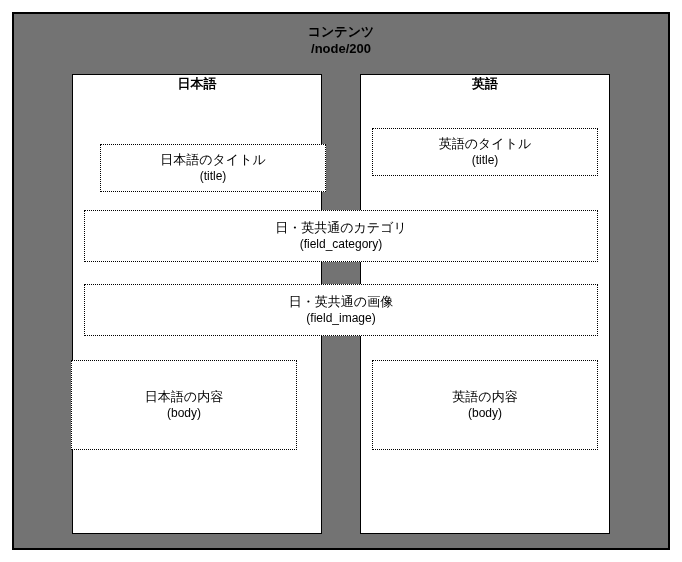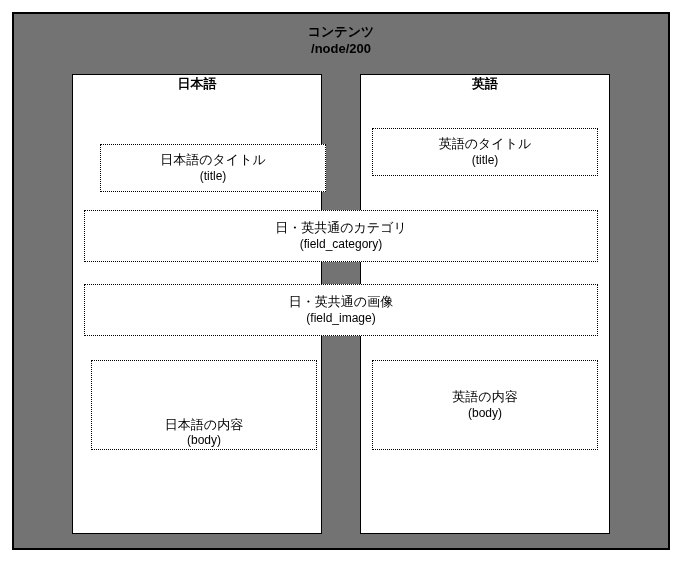--- a/index.html
+++ b/index.html
@@ -58,21 +58,21 @@
     justify-content: center;
     line-height: 1.3;
   }
   
   .title-left  { left: 86px;  top: 130px; width: 226px; height: 48px; }
   .title-right { left: 358px; top: 114px; width: 226px; height: 48px; }
   
   .shared-cat  { left: 70px;  top: 196px; width: 514px; height: 52px; }
   .shared-img  { left: 70px;  top: 270px; width: 514px; height: 52px; }
   
-  .body-left   { left: 77px;  top: 346px; width: 226px; height: 90px; justify-content: flex-end; }
+  .body-left   { left: 57px;  top: 346px; width: 226px; height: 90px; }
   .body-right  { left: 358px; top: 346px; width: 226px; height: 90px; text-align: center; }
   .subtext { font-size: 12px; }
 </style>
 </head>
 <body>
 
 <div class="canvas">
   <div class="outer">
 
     <div class="header">

